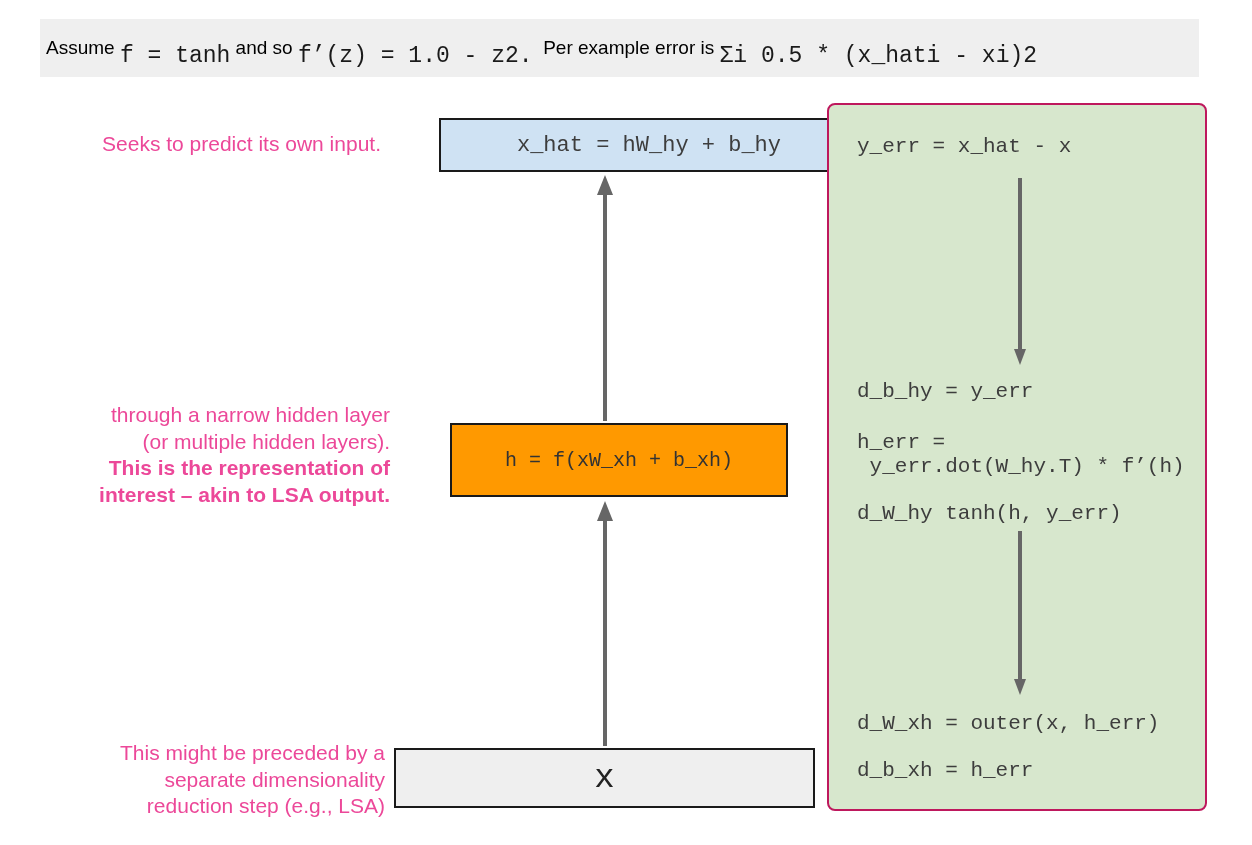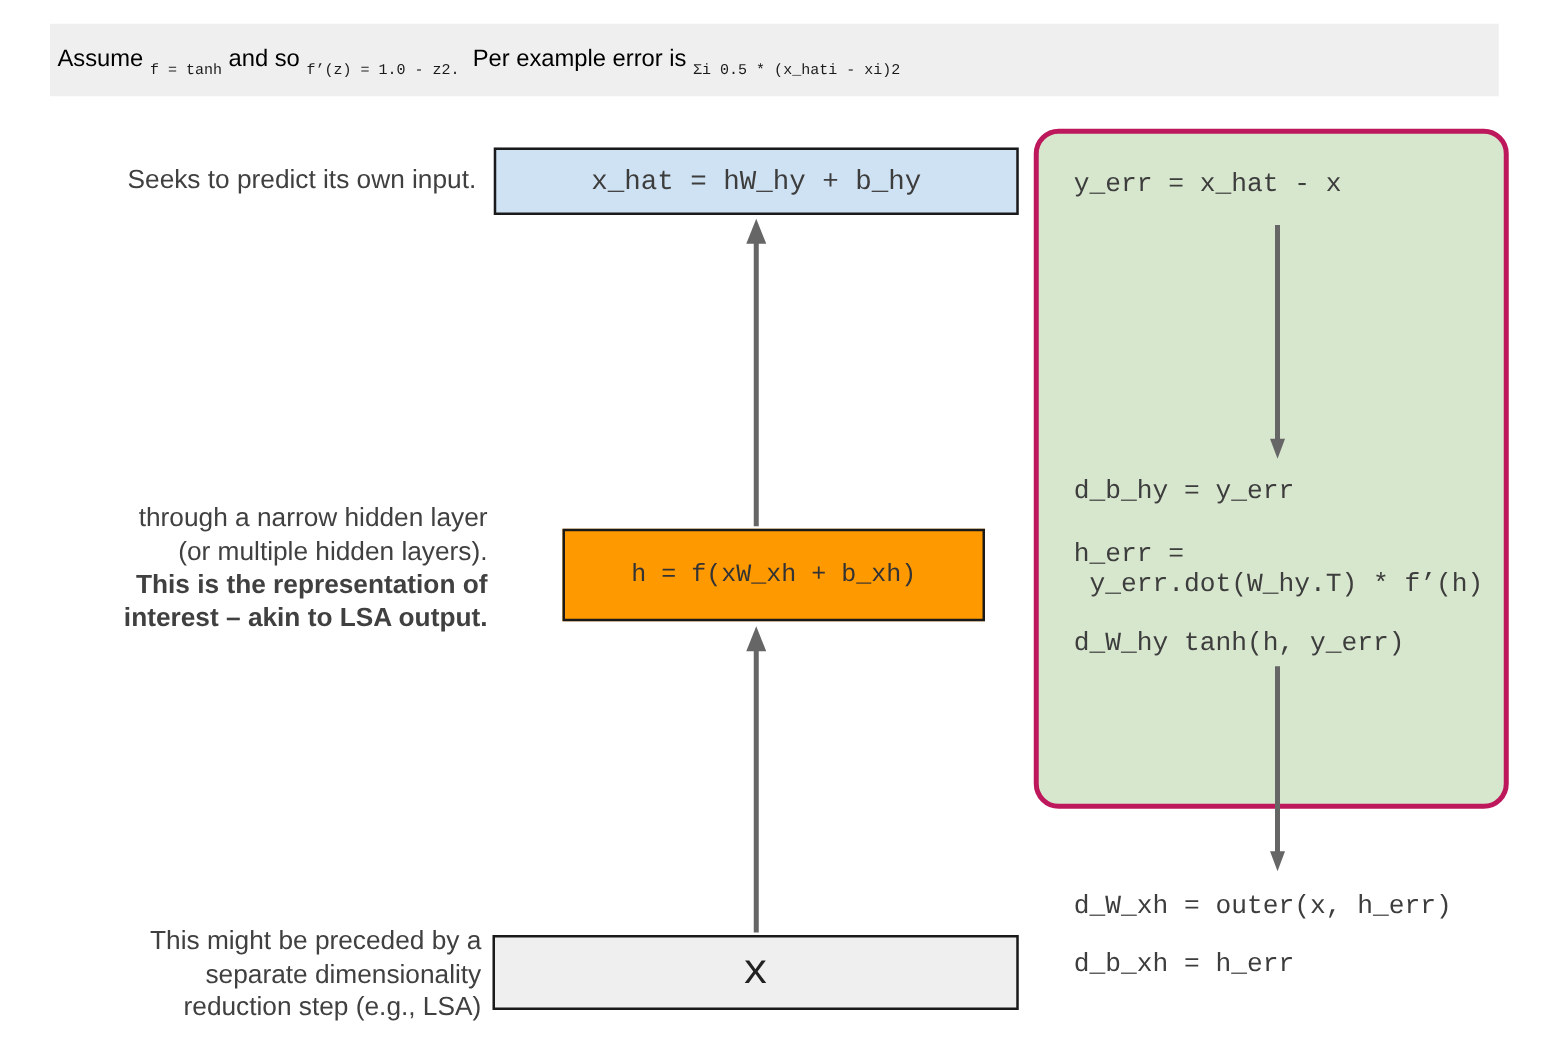--- a/index.html
+++ b/index.html
@@ -23,31 +23,31 @@
     padding-left: 6px;
     box-sizing: border-box;
     font-size: 19px;
     color: #000;
     white-space: pre;
   }
   .mono {
     font-family: "Liberation Mono", "DejaVu Sans Mono", monospace;
     color: #1a1a1a;
   }
-  .banner .mono { font-size: 12px; margin-top: 16px; }
+  .banner .mono { font-size: 23px; margin-top: 16px; }
   .sub { font-size: 12px; vertical-align: -5px; }
   .sup { font-size: 12px; vertical-align: 7px; }
 
   
   .side-label {
     position: absolute;
     text-align: right;
     font-size: 21px;
     line-height: 26.5px;
-    color: #404040;
+    color: #ec4899;
   }
   #label-predict  { left: 0; width: 381px; top: 131px; }
   #label-hidden   { left: 0; width: 390px; top: 402px; }
   #label-preceded { left: 0; width: 385px; top: 740px; }
   .bold-line { font-weight: bold; margin-left: 48px; }
 
   
   .box {
     position: absolute;
     box-sizing: border-box;
@@ -60,24 +60,24 @@
     white-space: pre;
   }
   #output-box { left: 395px; top: 118px; width: 420px; height: 54px; font-size: 22px; background: #cfe2f3; }
   #hidden-box { left: 438px; top: 423px; width: 338px; height: 74px; font-size: 20px; background: #ff9900; color: #333; }
   #input-box  { left: 394px; top: 748px; width: 421px; height: 60px; font-size: 34px; background: #efefef; color: #222; }
 
   
   .panel {
     position: absolute;
     left: 827px; top: 103px;
-    width: 380px; height: 544px;
+    width: 380px; height: 708px;
     background: #d7e7cd;
-    border: 4px solid #be185d;
-    border-radius: 20px;
+    border: 2px solid #be185d;
+    border-radius: 8px;
     box-sizing: border-box;
   }
   .code-line {
     position: absolute;
     left: 28px;
     font-family: "Liberation Mono", "DejaVu Sans Mono", monospace;
     font-size: 21px;
     color: #3d3d3d;
     white-space: pre;
   }
@@ -132,21 +132,21 @@
     <div class="bold-line">This is the representation of</div>
     <div class="bold-line">interest – akin to LSA output.</div>
   </div>
 
   <div class="side-label" id="label-preceded">
     <div>This might be preceded by a</div>
     <div>separate dimensionality</div>
     <div>reduction step (e.g., LSA)</div>
   </div>
 
-  <div class="box" id="output-box" style="background-color: rgb(207, 226, 243);">
+  <div class="box" id="output-box" style="background-color: rgb(207, 226, 243); margin-left: 44px;">
     <span>x_hat = hW_hy + b_hy</span>
   </div>
 
   <div class="varrow up" id="fwd-arrow-top">
     <div class="head"></div>
     <div class="shaft"></div>
   </div>
 
   <div class="box" id="hidden-box" style="background-color: rgb(255, 153, 0); margin-left: 12px;">
     <span>h = f(xW_xh + b_xh)</span>

